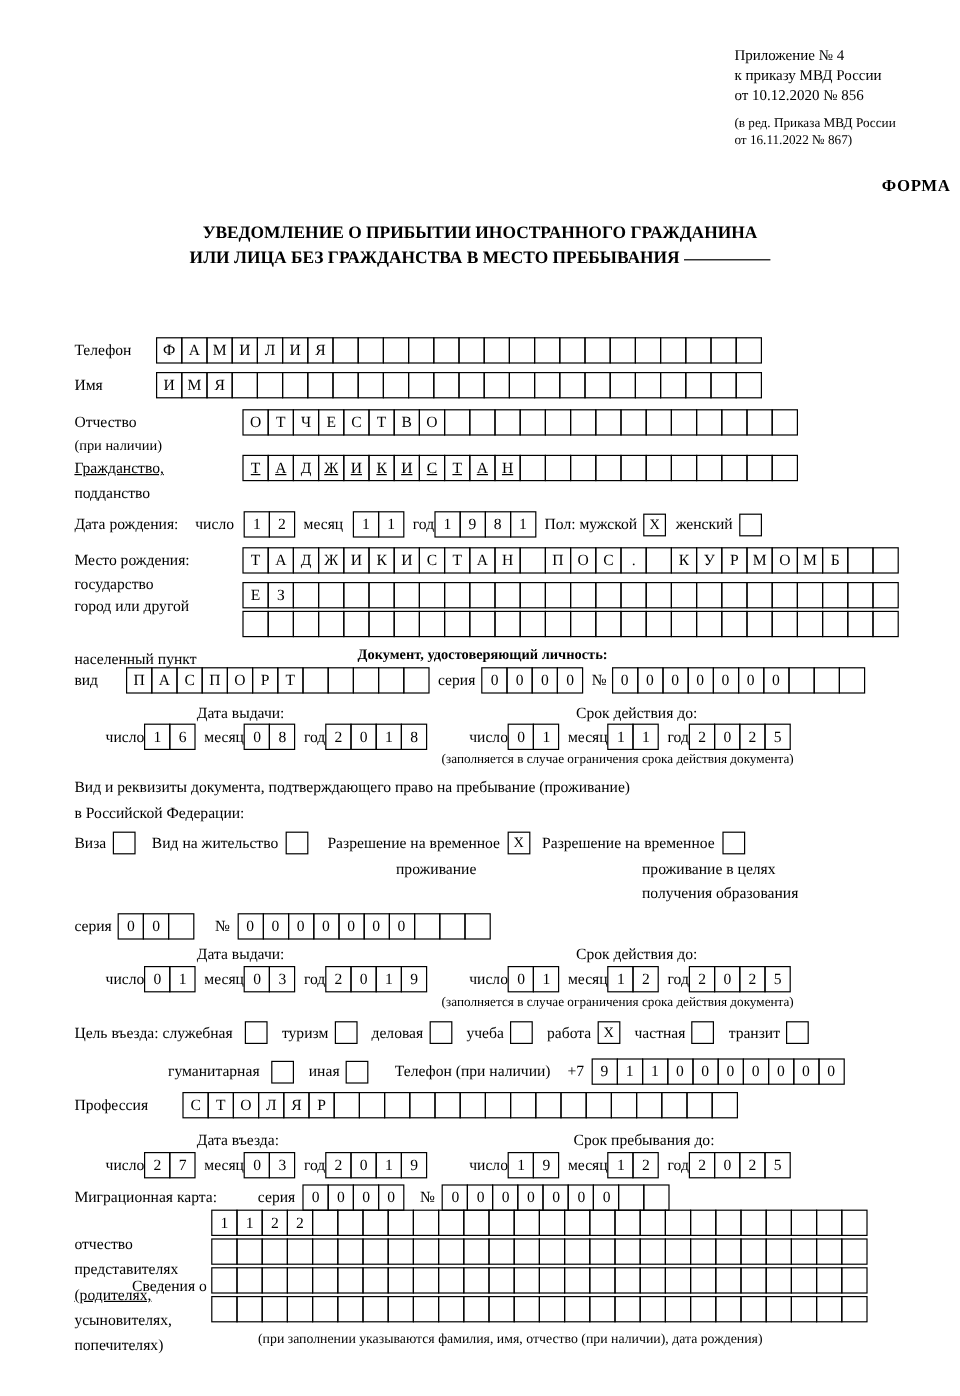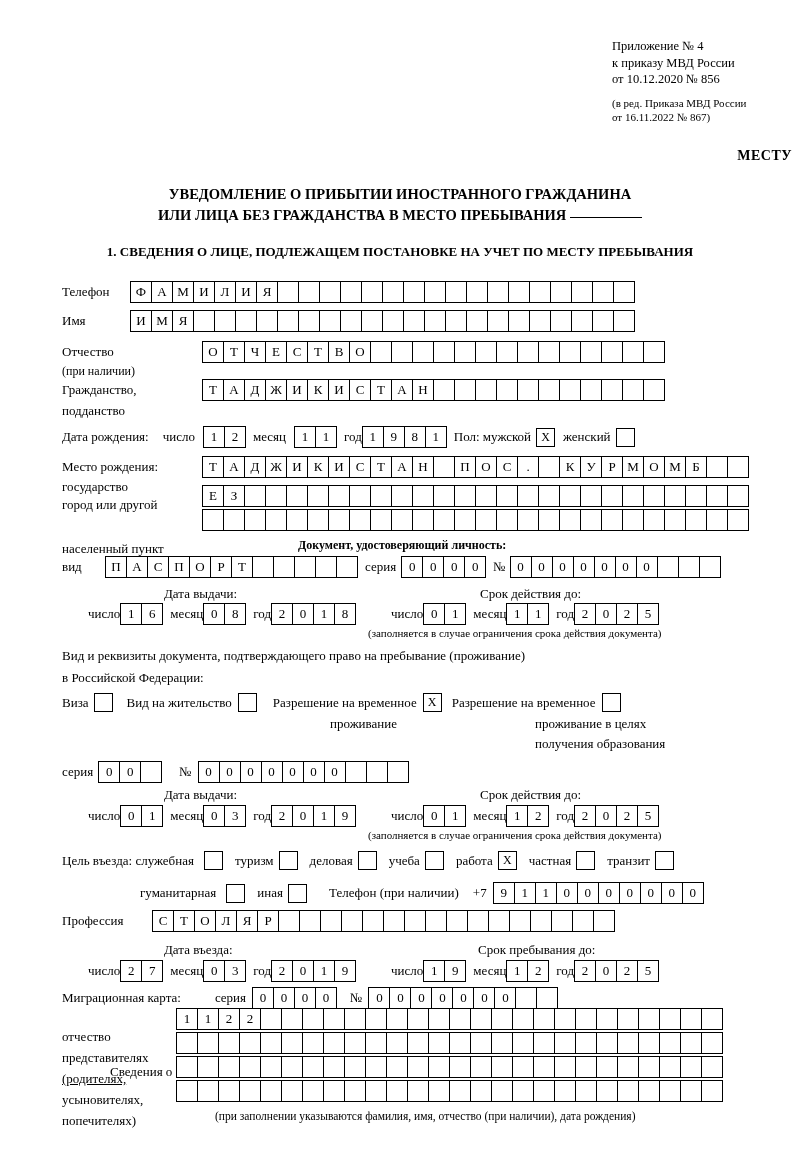--- a/index.html
+++ b/index.html
@@ -44,31 +44,30 @@
 
 <div class="page">
 
   <div class="hdr">
     <div>Приложение № 4</div>
     <div>к приказу МВД России</div>
     <div>от 10.12.2020 № 856</div>
     <div class="sm">(в ред. Приказа МВД России</div>
     <div class="sm" style="margin-top:0">от 16.11.2022 № 867)</div>
   </div>
-  <div class="forma">МЕСТУ</div>
+  <div class="forma">ФОРМА</div>
 
   <div class="title">
     <span>УВЕДОМЛЕНИЕ О ПРИБЫТИИ ИНОСТРАННОГО ГРАЖДАНИНА</span>
     <span class="ln2">
       <span>ИЛИ ЛИЦА БЕЗ ГРАЖДАНСТВА В МЕСТО ПРЕБЫВАНИЯ</span>
       <span class="blank"></span>
     </span>
   </div>
 
-  <div class="sect1">1. СВЕДЕНИЯ О ЛИЦЕ, ПОДЛЕЖАЩЕМ ПОСТАНОВКЕ НА УЧЕТ ПО МЕСТУ ПРЕБЫВАНИЯ</div>
 
   <div class="row" style="left:62px;top:281px;">
     <span class="lbl" style="width:68px;">Телефон</span>
     <span class="cells" id="cells-surname">
         <span class="c ">Ф</span>
         <span class="c ">А</span>
         <span class="c ">М</span>
         <span class="c ">И</span>
         <span class="c ">Л</span>
         <span class="c ">И</span>
@@ -145,21 +144,21 @@
         <span class="c "></span>
         <span class="c "></span>
         <span class="c "></span>
         <span class="c "></span>
         <span class="c "></span>
         <span class="c "></span>
       </span>
   </div>
   <div class="lbl" style="position:absolute;left:62px;top:364px;font-size:12px;">(при наличии)</div>
 
-  <div class="row" style="left:62px;top:379px;">
+  <div class="row" style="left:62px;top:379px;text-decoration:underline;">
     <span class="lbl" style="width:140px;">Гражданство,</span>
     <span class="cells" id="cells-citizenship">
         <span class="c ">Т</span>
         <span class="c ">А</span>
         <span class="c ">Д</span>
         <span class="c ">Ж</span>
         <span class="c ">И</span>
         <span class="c ">К</span>
         <span class="c ">И</span>
         <span class="c ">С</span>

